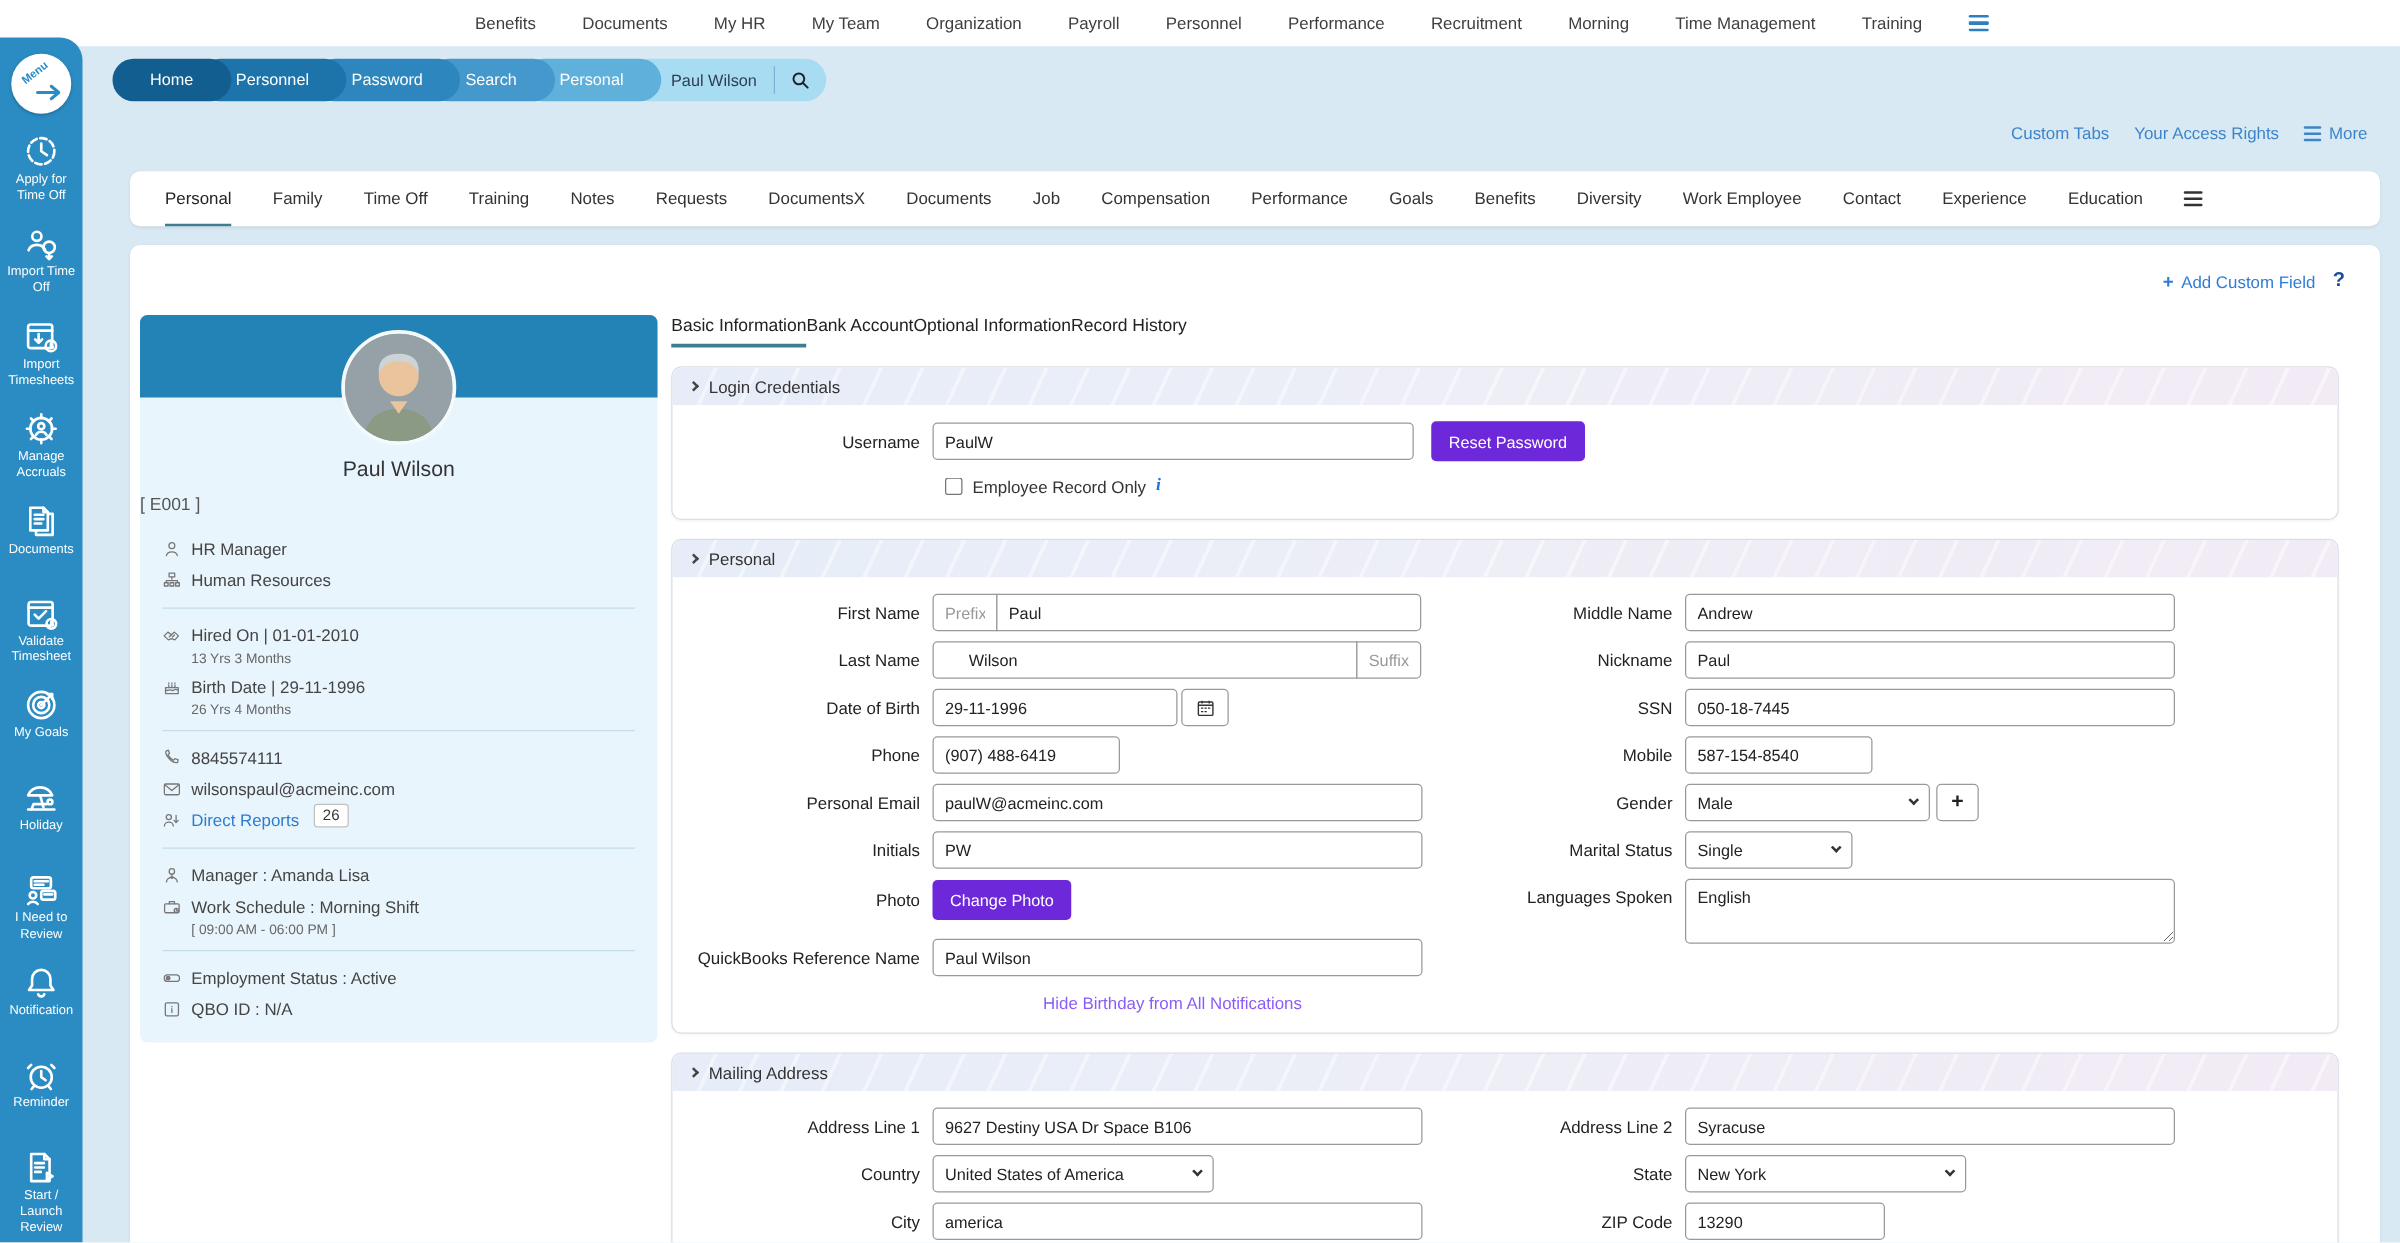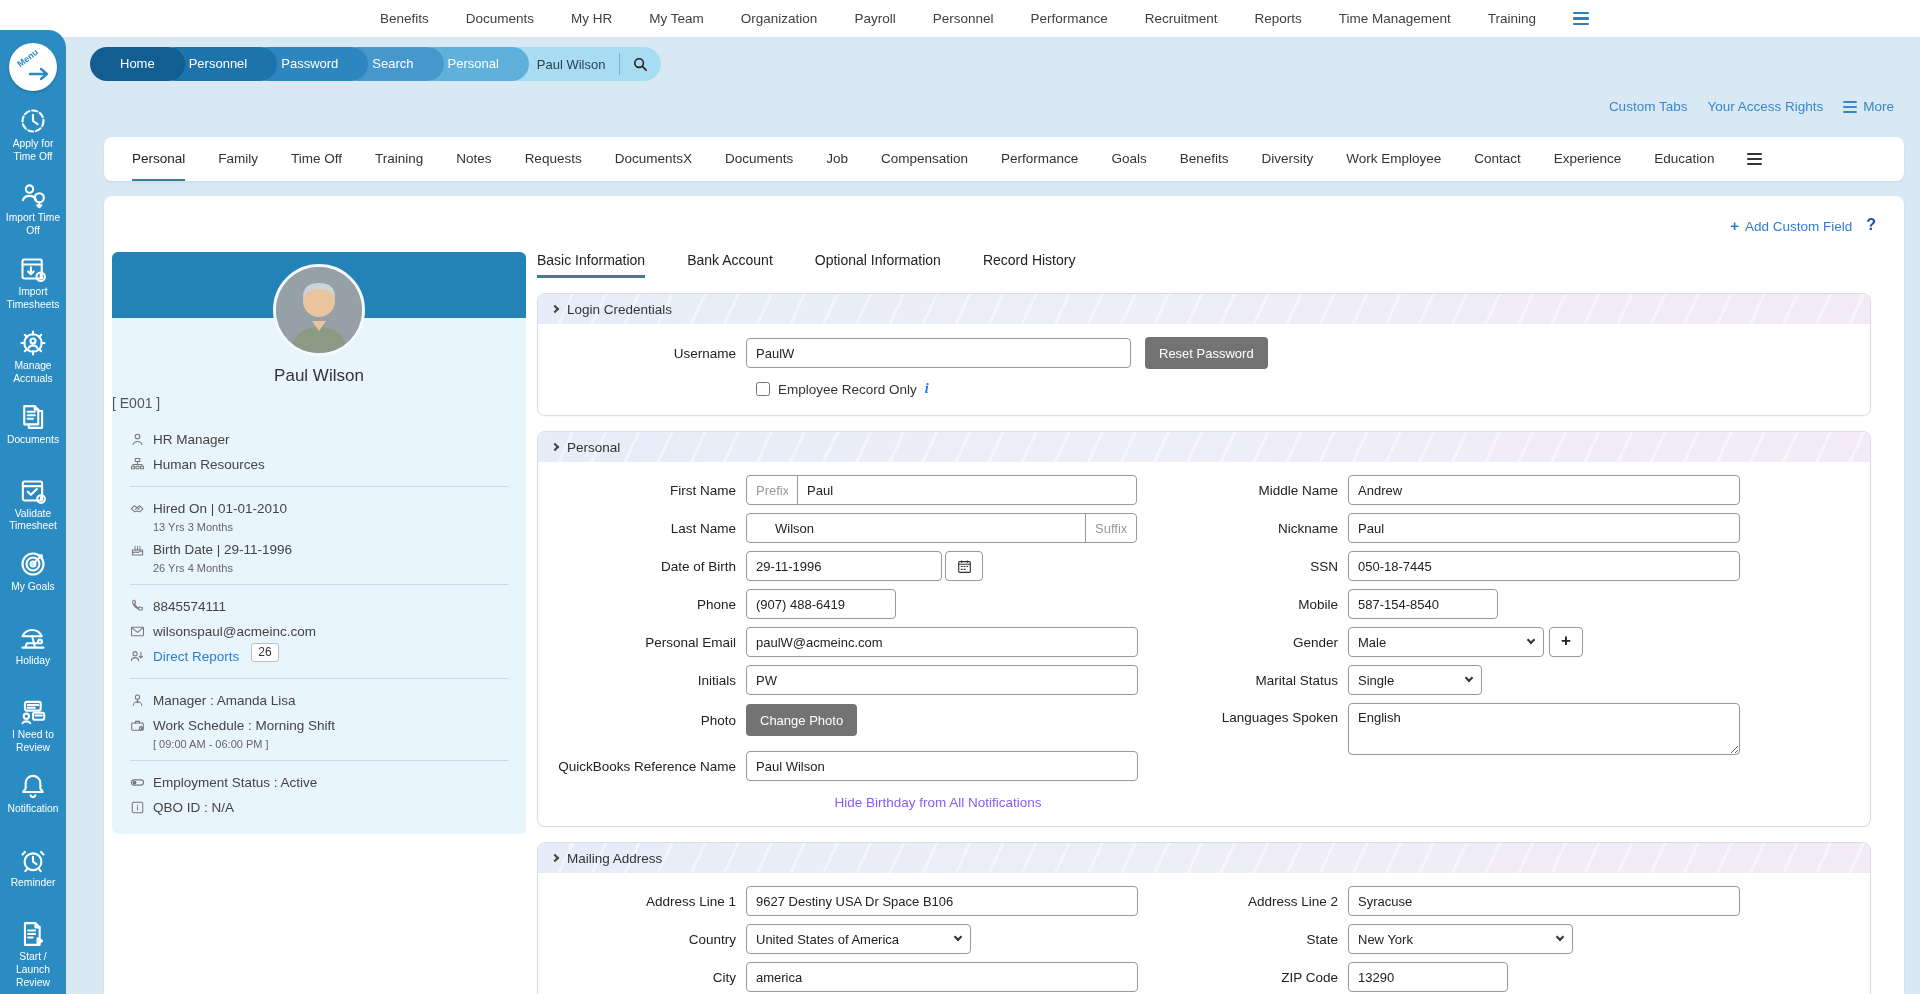--- a/index.html
+++ b/index.html
@@ -66,21 +66,21 @@
   .erow { display:flex; align-items:center; gap:8px; min-height:25px; font-size:13.5px; color:#444; }
   .erow .lnk { color:#2b7cd3; cursor:pointer; }
   .esub { margin-left:23px; font-size:11px; color:#666; line-height:13px; margin-bottom:3px; }
   .ediv { border-top:1px solid #c5dbe8; margin:9px 0; }
   .eic { width:15px; height:15px; flex:0 0 15px; }
   .eic * { stroke:#777; stroke-width:1.1; fill:none; stroke-linecap:round; stroke-linejoin:round; }
   .badge { display:inline-block; border:1px solid #c0c0c0; background:#fff; border-radius:3px; padding:0 6px; font-size:12px; color:#333; margin-left:4px; position:relative; top:-4px; line-height:17px; }
 
   
   #formarea { position:absolute; top:56px; left:433px; right:33px; }
-  #subtabs { display:flex; gap:42px; font-size:14px; }
+  #subtabs { display:flex; font-size:14px; }
   .stab { padding-bottom:10px; cursor:pointer; color:#222; }
   .stab.active { border-bottom:3px solid #3e7e91; padding-bottom:7px; }
 
   .sect { border:1px solid #d9dee5; border-radius:8px; margin-top:15px; box-shadow:0 1px 2px rgba(0,0,0,.04); }
   .sect-head { height:30px; display:flex; align-items:center; padding-left:14px; gap:9px; border-radius:8px 8px 0 0;
     background:repeating-linear-gradient(115deg, rgba(255,255,255,.45) 0 3px, rgba(255,255,255,0) 3px 30px), linear-gradient(100deg,#e6edf8 0%,#edeef7 45%,#f2ebf5 100%); }
   .chev { width:6px; height:6px; border-top:2px solid #444; border-right:2px solid #444; display:inline-block; }
   .chev.right { transform:rotate(45deg); }
   .chev.down { transform:rotate(135deg); margin-top:-3px; }
   .sect-title { font-size:13.5px; color:#333; }
@@ -95,21 +95,21 @@
 
   .inp { height:30px; border:1px solid #999; border-radius:4px; padding:0 9px; font-family:"Liberation Sans",sans-serif; font-size:13px; color:#222; background:#fff; }
   .inp::placeholder { color:#999; }
   .w392 { width:392px; } .w150 { width:150px; } .w140 { width:160px; } .w196 { width:196px; } .w225 { width:225px; }
   .grp { display:flex; }
   .grp .first { border-radius:4px 0 0 4px; }
   .grp .last { border-radius:0 4px 4px 0; margin-left:-1px; }
   .sel { height:30px; border:1px solid #999; border-radius:4px; background:#fff; display:flex; align-items:center; padding:0 26px 0 9px; position:relative; cursor:pointer; font-size:13px; color:#222; }
   .sel .chev { position:absolute; right:9px; top:12px; border-color:#333; }
   textarea.inp { height:52px; padding-top:6px; resize:both; width:392px; }
-  .btn { background:#737373; color:#fff; border:none; border-radius:4px; height:32px; padding:0 14px; font-family:"Liberation Sans",sans-serif; font-size:13px; cursor:pointer; }
+  .btn { background:#6d28d9; color:#fff; border:none; border-radius:4px; height:32px; padding:0 14px; font-family:"Liberation Sans",sans-serif; font-size:13px; cursor:pointer; }
   .icobtn { width:38px; height:30px; border:1px solid #999; border-radius:4px; background:#fff; display:flex; align-items:center; justify-content:center; margin-left:3px; cursor:pointer; }
   .plusbtn { width:34px; height:30px; border:1px solid #999; border-radius:4px; background:#fff; margin-left:5px; cursor:pointer; font-size:17px; font-weight:bold; color:#222; line-height:26px; text-align:center; }
   .plusbtn::before { content:"+"; }
   .cbrow { display:flex; align-items:center; gap:8px; margin:12px 0 2px 218px; }
   .cbrow input { width:14px; height:14px; }
   .iico { color:#1a73e8; font-style:italic; font-family:"Liberation Serif",serif; font-weight:bold; font-size:14px; cursor:pointer; }
   .iico::before { content:"i"; }
   .note { margin:14px 0 0 150px; width:500px; text-align:center; color:#8b5cf6; }
 </style>
 </head>
@@ -121,21 +121,21 @@
     <div id="topnav">
       <span class="tn">Benefits</span>
       <span class="tn">Documents</span>
       <span class="tn">My HR</span>
       <span class="tn">My Team</span>
       <span class="tn">Organization</span>
       <span class="tn">Payroll</span>
       <span class="tn">Personnel</span>
       <span class="tn">Performance</span>
       <span class="tn">Recruitment</span>
-      <span class="tn">Reports</span>
+      <span class="tn">Morning</span>
       <span class="tn">Time Management</span>
       <span class="tn">Training</span>
       <span class="hbars">
           <i></i>
           <i></i>
           <i></i>
         </span>
     </div>
   </div>
 

